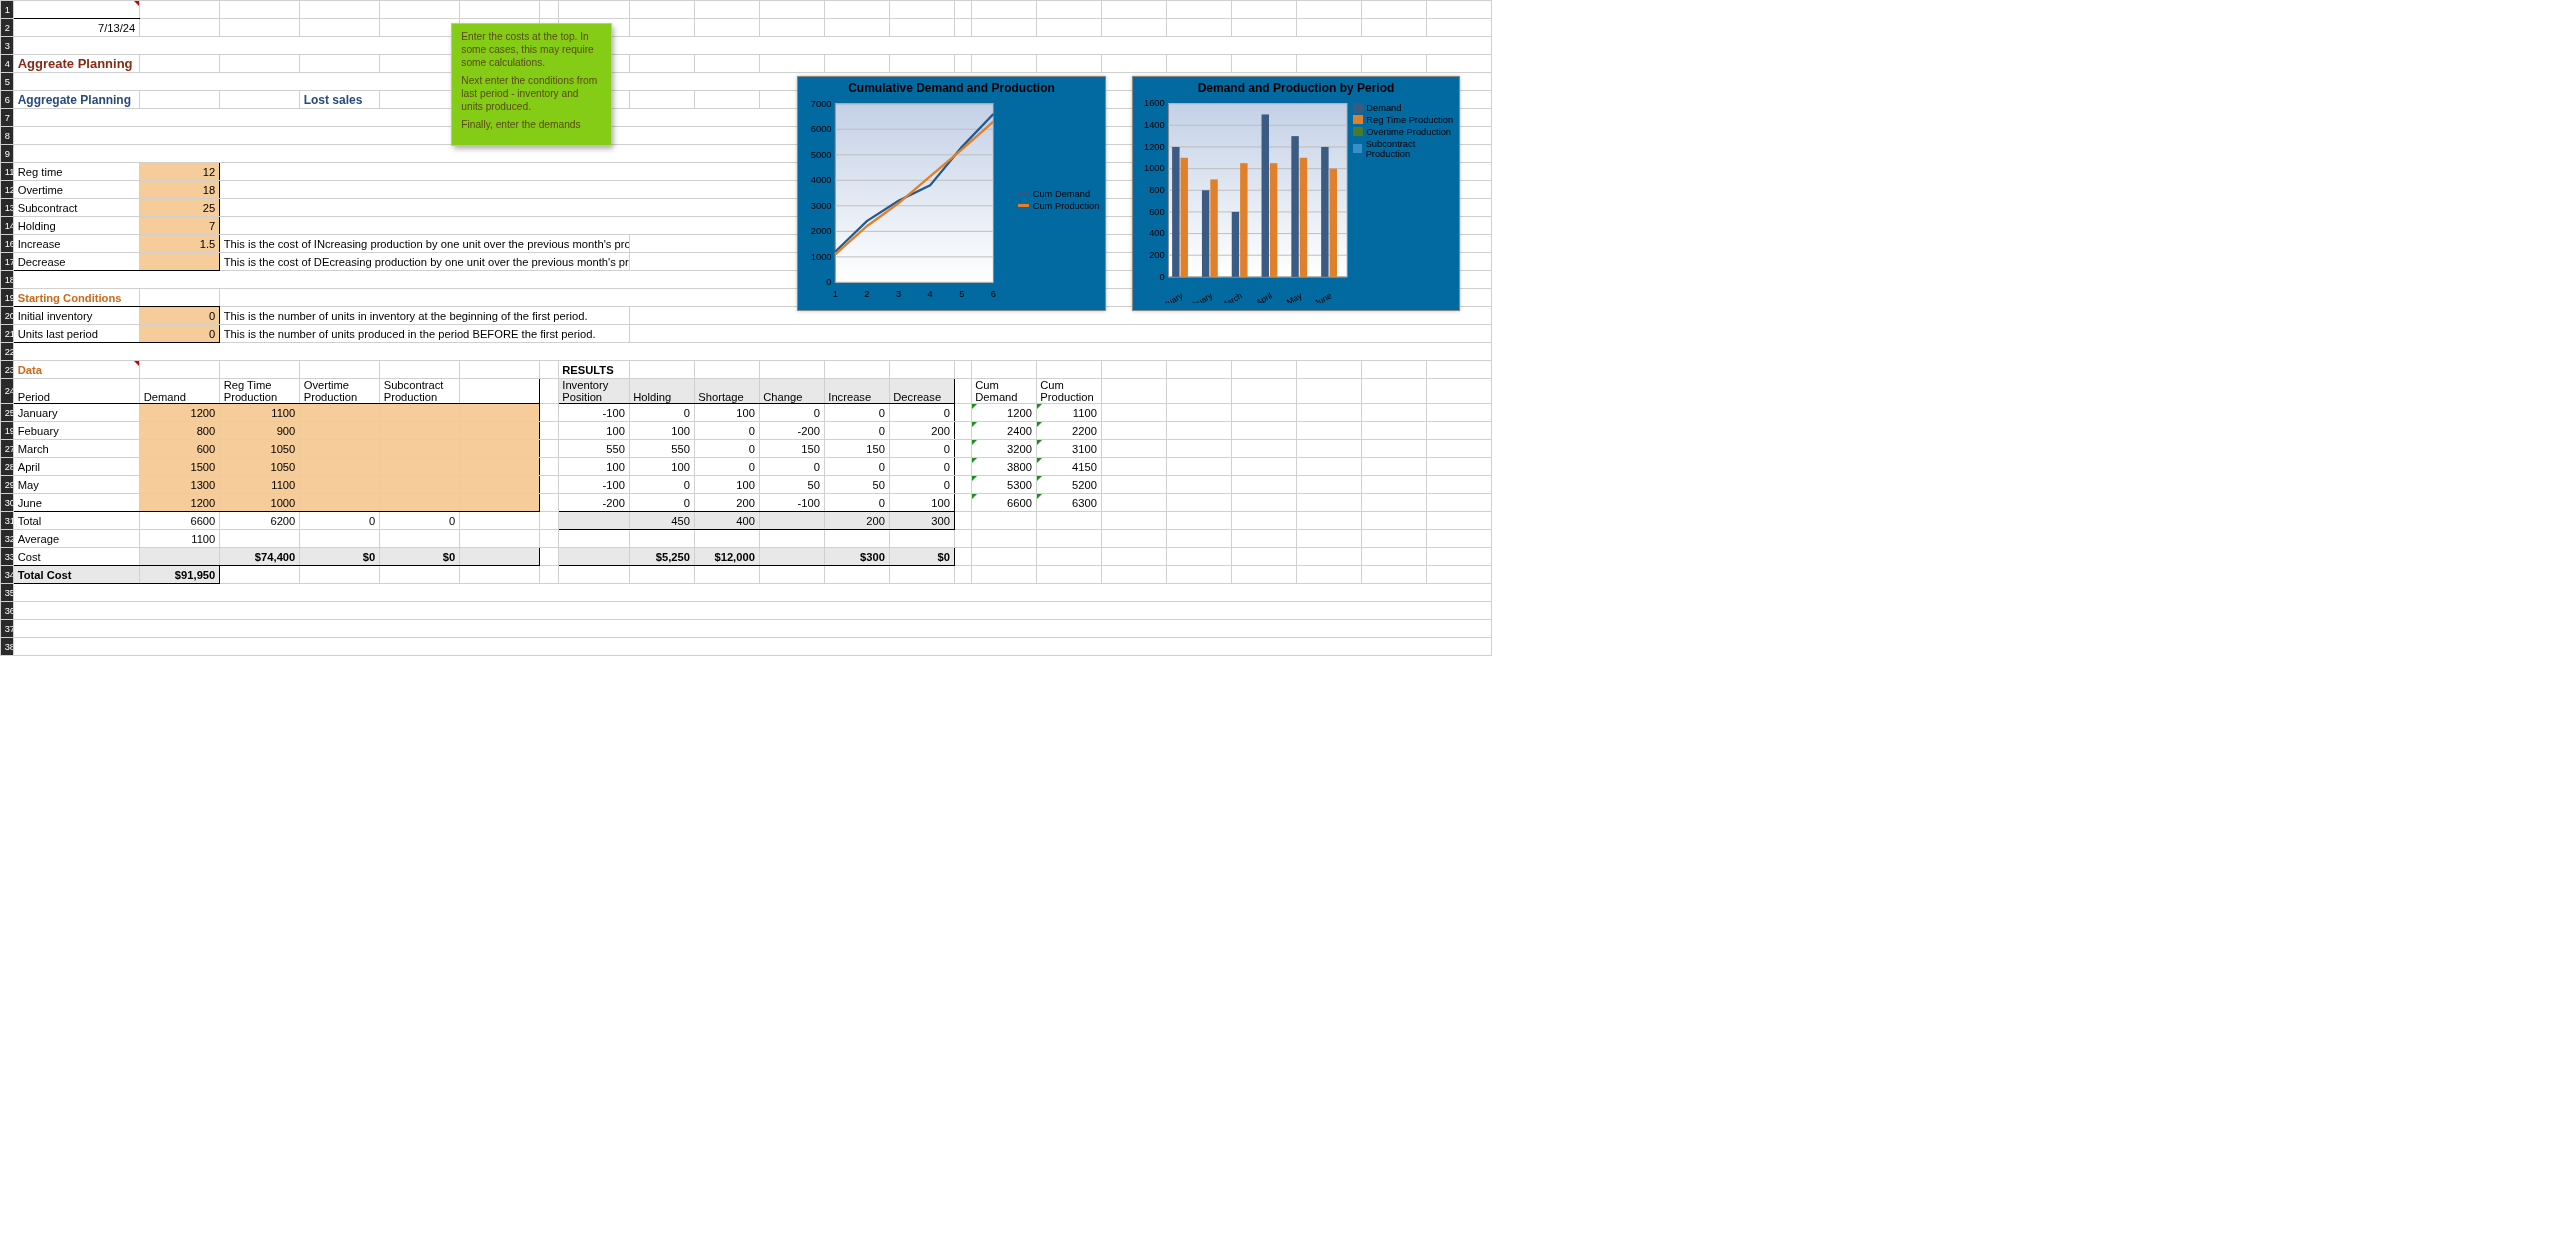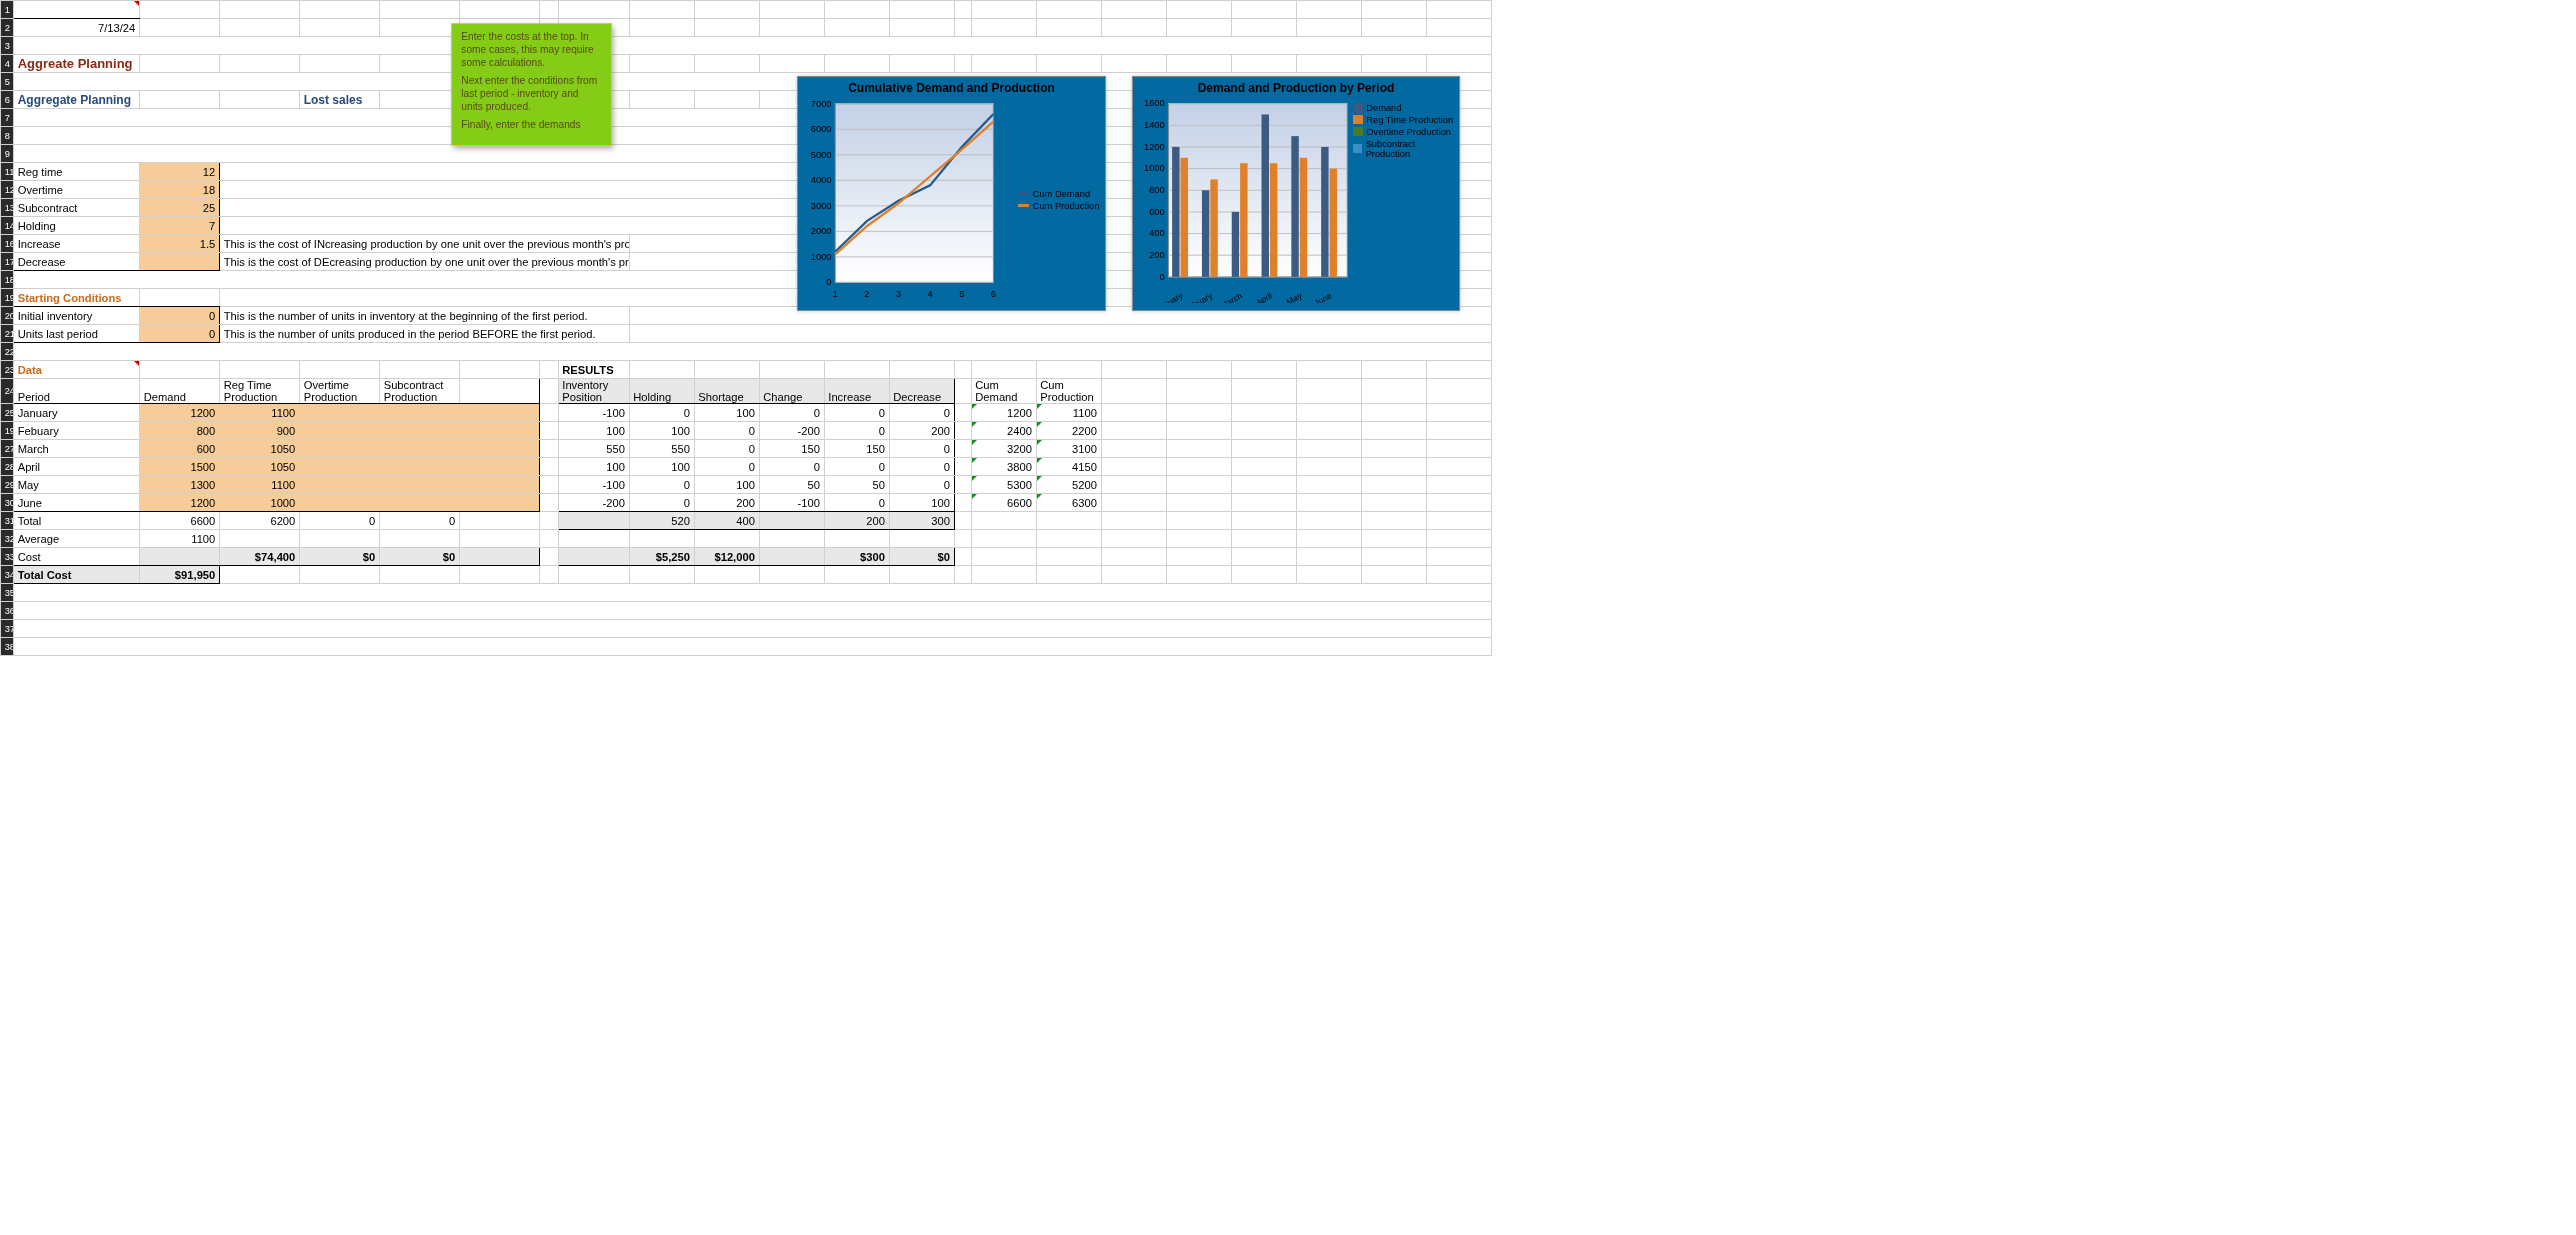--- a/index.html
+++ b/index.html
@@ -466,21 +466,21 @@
 <tr>
           <td class="rh">31</td>
           <td>Total</td>
           <td class="right">6600</td>
           <td class="right">6200</td>
           <td class="right">0</td>
           <td class="right">0</td>
           <td></td>
           <td></td>
           <td class="gray bl2 bb2"></td>
-          <td class="gray right bb2">520</td>
+          <td class="gray right bb2">450</td>
           <td class="gray right bb2">400</td>
           <td class="gray bb2"></td>
           <td class="gray right bb2">200</td>
           <td class="gray right br2 bb2">300</td>
           <td></td>
           <td></td>
           <td></td>
           <td></td>
           <td></td>
           <td></td>

